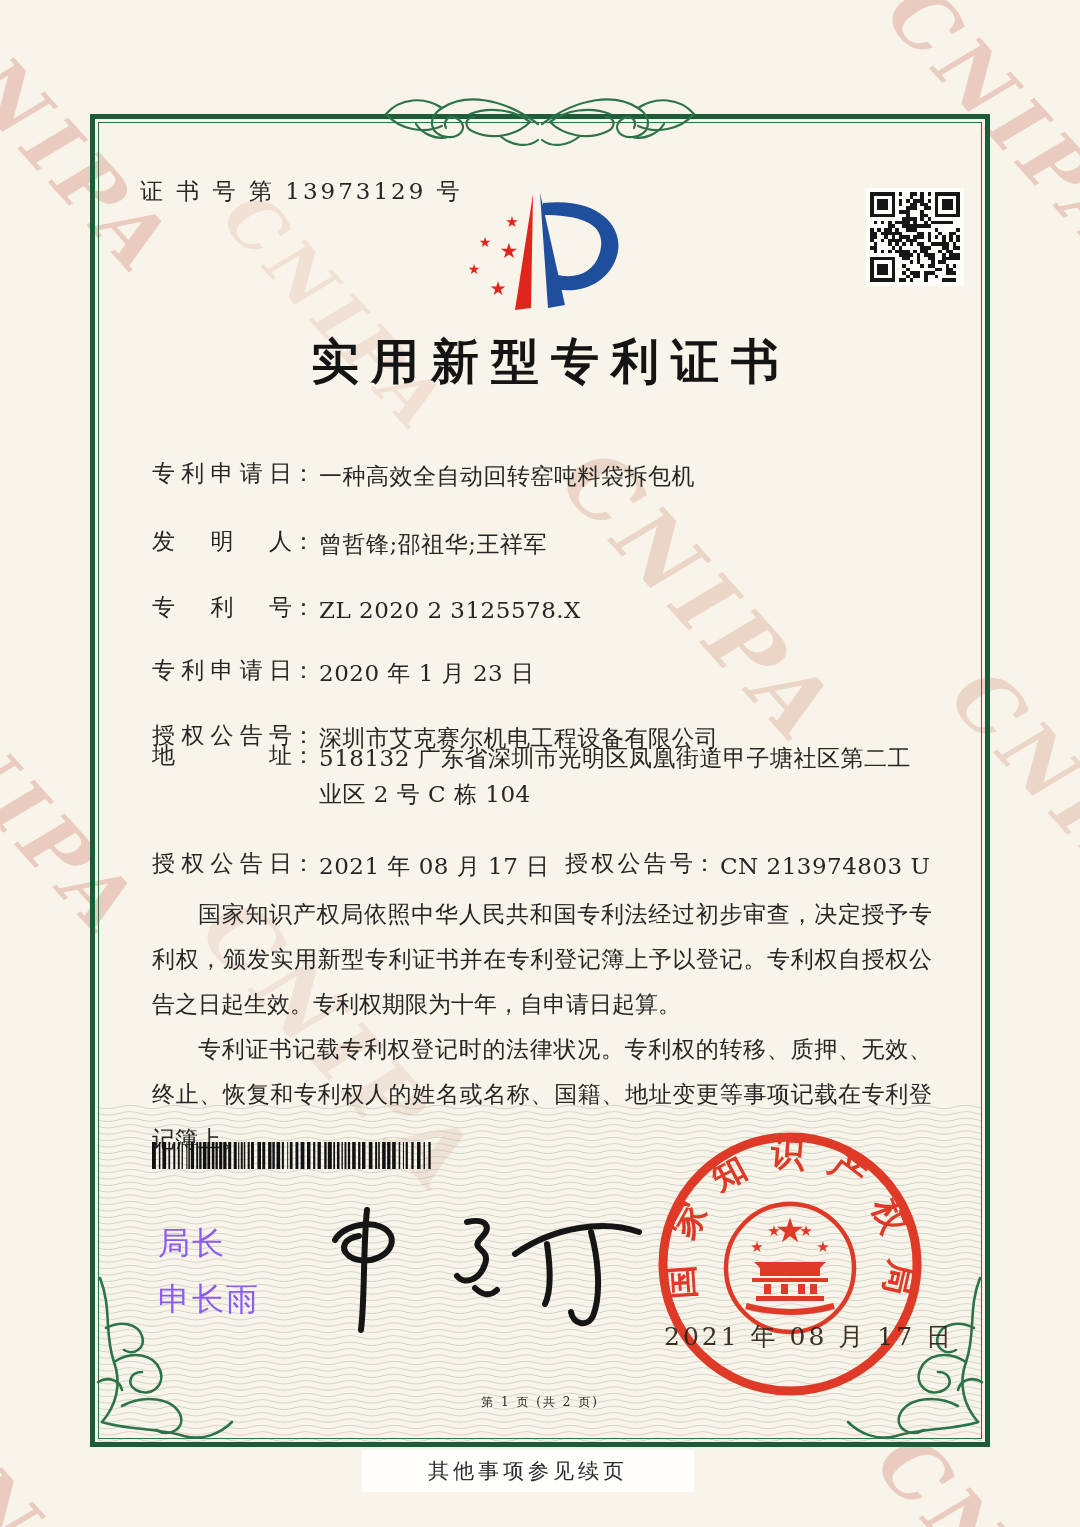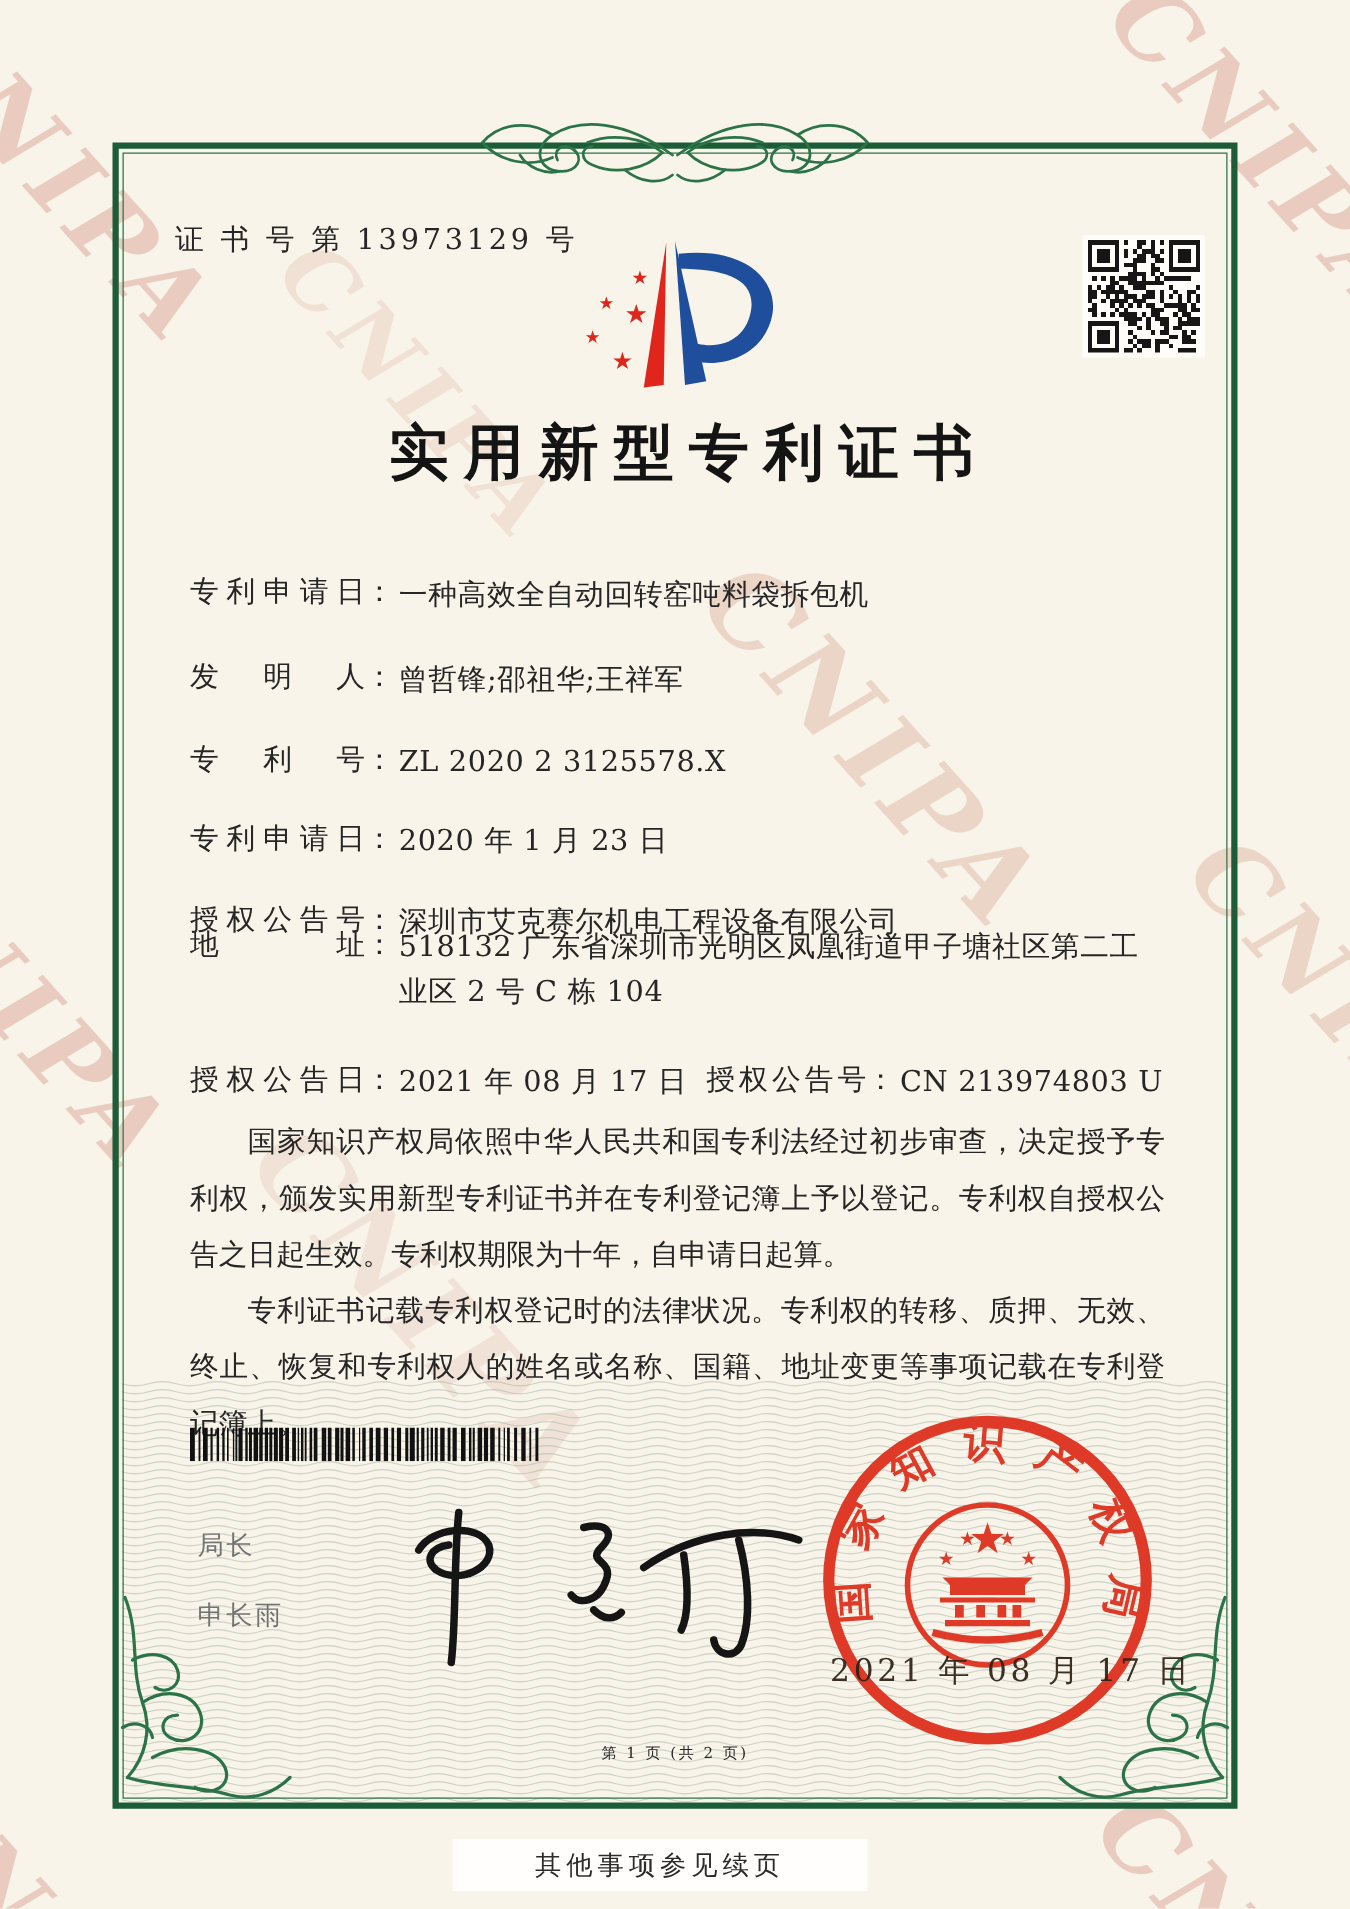--- a/index.html
+++ b/index.html
@@ -36,31 +36,31 @@
            line-height:36px;margin-left:4px;}
   .pair2{position:absolute;left:413px;top:0;}
   .pair2 .f-label{width:128px;}
   
   .law{position:absolute;left:152px;top:892px;width:780px;font-size:23px;line-height:45px;
        text-align:justify;z-index:4;}
   .law p{margin:0;text-indent:2em;}
   
   .barcode{position:absolute;left:152px;top:1142px;width:280px;height:27px;z-index:4;}
   .signer{position:absolute;left:158px;z-index:4;font-family:"Liberation Sans", sans-serif;
-          font-size:21px;color:#737373;letter-spacing:2px;}
+          font-size:32px;color:#8b5cf6;letter-spacing:2px;}
   .signer-title{top:1222px;}
   .signer-name{top:1278px;}
   .signature{position:absolute;left:315px;top:1192px;width:340px;height:150px;z-index:5;}
   .seal{position:absolute;left:652px;top:1126px;width:276px;height:276px;z-index:4;}
   .seal-date{position:absolute;left:664px;top:1320px;width:260px;font-size:25px;
              letter-spacing:3px;color:#2e2115;opacity:0.92;z-index:6;white-space:nowrap;}
   .page-num{position:absolute;left:90px;top:1394px;width:900px;text-align:center;
             font-size:12px;letter-spacing:2px;z-index:4;}
   .note-band{position:absolute;left:362px;top:1450px;width:332px;height:42px;
-             background:rgba(255,255,255,0.88);z-index:4;text-align:center;margin-top:21px;}
+             background:rgba(255,255,255,0.88);z-index:4;text-align:center;}
   .note-band span{font-size:21px;letter-spacing:4px;line-height:42px;color:#2b2b2b;}
 </style>
 </head>
 <body>
 
 <div class="page">
 
   <span class="wm" style="left:-28px;top:-14px;font-size:80px;">CNIPA</span>
   <span class="wm" style="left:938px;top:-34px;font-size:80px;">CNIPA</span>
   <span class="wm" style="left:268px;top:176px;font-size:70px;color:rgba(198,122,104,0.16);">CNIPA</span>

